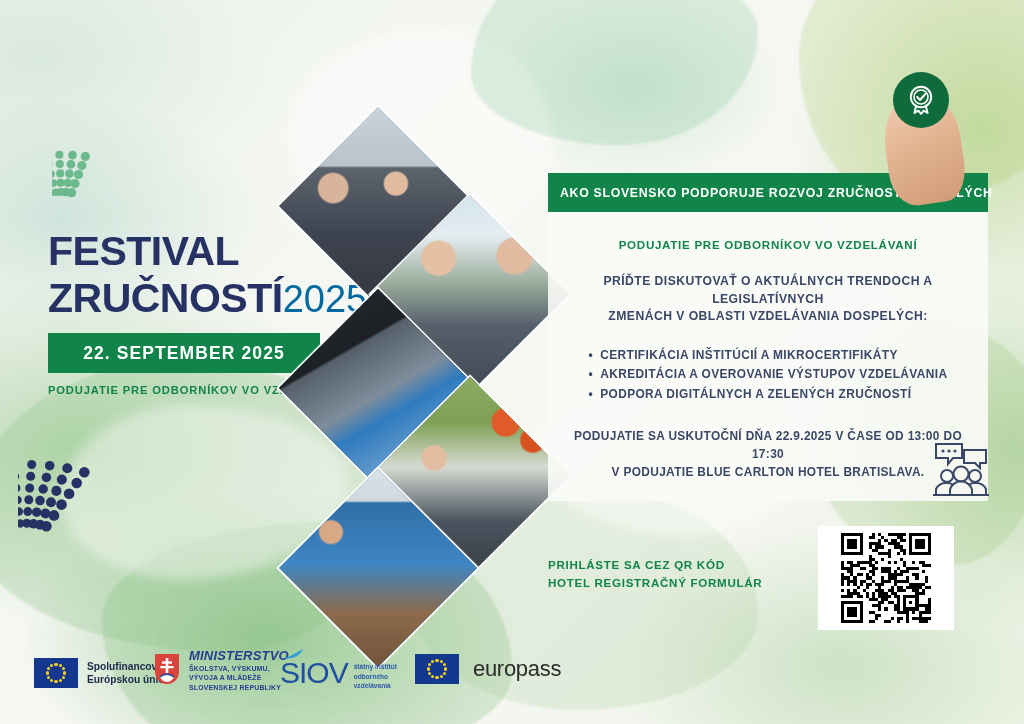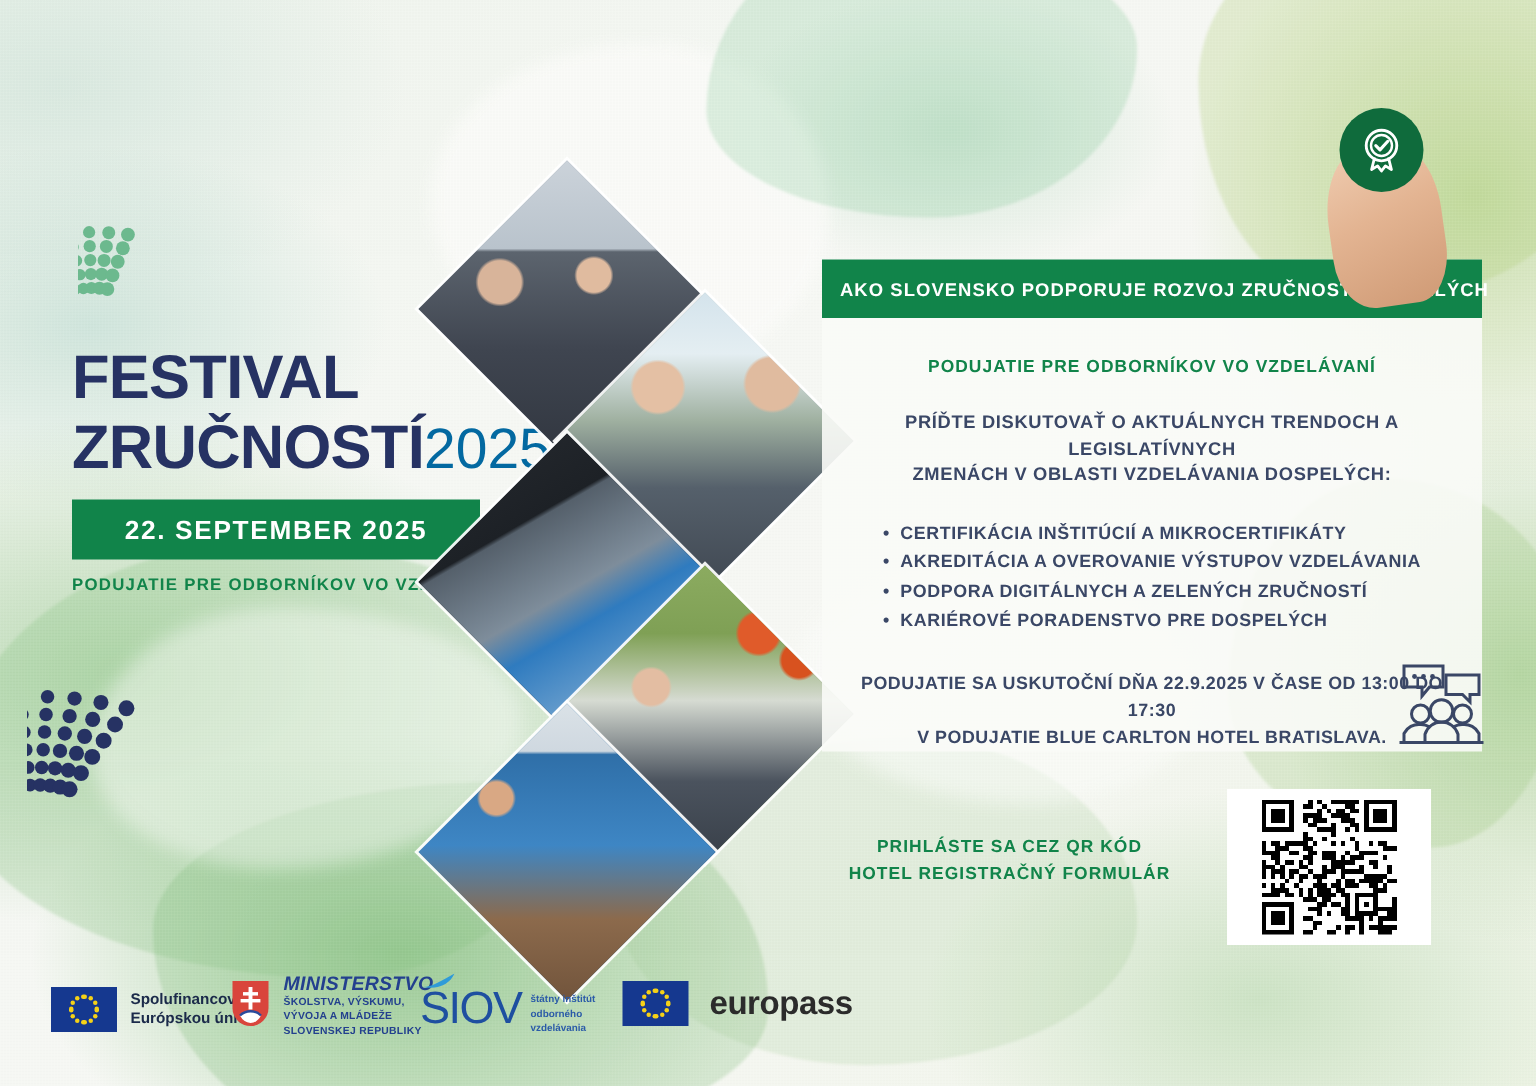--- a/index.html
+++ b/index.html
@@ -177,21 +177,21 @@
   .bullet .dot { color:#3a4766; margin-right: 7px; }
   .panel-when {
     margin-top: 24px; color:#3a4766;
     font-size: 11.9px; font-weight: 600; letter-spacing: 0.35px; line-height: 1.5;
   }
   .panel-when b { font-weight: 800; }
 
   
   .reg-text {
     position:absolute; left:548px; top:556px; width: 250px;
-    text-align:center; color:#11844a;
+    text-align:left; color:#11844a;
     font-size: 11.6px; font-weight: 800; letter-spacing: 0.7px; line-height: 1.58;
   }
   .qr-wrap {
     position:absolute; left:818px; top:526px; width:136px; height:104px;
     background:#fff; padding:7px;
   }
   .qr { width:100%; height:100%; display:block; }
 
   
   .seal {
@@ -223,21 +223,21 @@
     border-radius:50%;
   }
   .eu-text { font-size:10.2px; line-height:1.28; color:#1b2a4a; font-weight:700; }
   .sk-shield {
     width:26px; height:32px; flex:0 0 auto;
   }
   .min-text { font-size:6.9px; line-height:1.35; color:#23408e; font-weight:700; letter-spacing:.2px;}
   .min-text .m1 { font-size:13px; color:#23408e;font-style:italic; }
   .siov-word { font-size:30px; font-weight:400; color:#1e4fa0; letter-spacing:-1px; line-height:.9;}
   .siov-sub { font-size:6.6px; line-height:1.4; color:#2b5ba8; font-weight:700; }
-  .europass-text { font-size:22px; color:#2b2b2b; font-weight:700; letter-spacing:-.3px;}
+  .europass-text { font-size:22px; color:#2b2b2b; font-weight:400; letter-spacing:-.3px;}
 </style>
 </head>
 <body>
 
 <div class="poster">
 
   <div class="bg-base"></div>
   <div class="bg-splotch sp-white1"></div>
   <div class="bg-splotch sp3"></div>
   <div class="bg-splotch sp4"></div>
@@ -438,23 +438,20 @@
       </div>
       <div class="bullets">
         <div class="bullet">
           <span class="dot">•</span><span>CERTIFIKÁCIA INŠTITÚCIÍ A MIKROCERTIFIKÁTY</span>
         </div>
         <div class="bullet">
           <span class="dot">•</span><span>AKREDITÁCIA A OVEROVANIE VÝSTUPOV VZDELÁVANIA</span>
         </div>
         <div class="bullet">
           <span class="dot">•</span><span>PODPORA DIGITÁLNYCH A ZELENÝCH ZRUČNOSTÍ</span>
-        </div>
-        <div class="bullet">
-          <span class="dot">•</span><span>KARIÉROVÉ PORADENSTVO PRE DOSPELÝCH</span>
         </div>
       </div>
       <div class="panel-when">
         <div><span>PODUJATIE SA USKUTOČNÍ DŇA </span><b>22.9.2025</b><span> V ČASE OD </span><b>13:00</b><span> DO </span><b>17:30</b></div>
         <div><span>V </span><b>PODUJATIE BLUE CARLTON HOTEL BRATISLAVA.</b></div>
       </div>
     </div>
   </div>
 
   <svg class="people-icon" viewBox="0 0 62 62">

